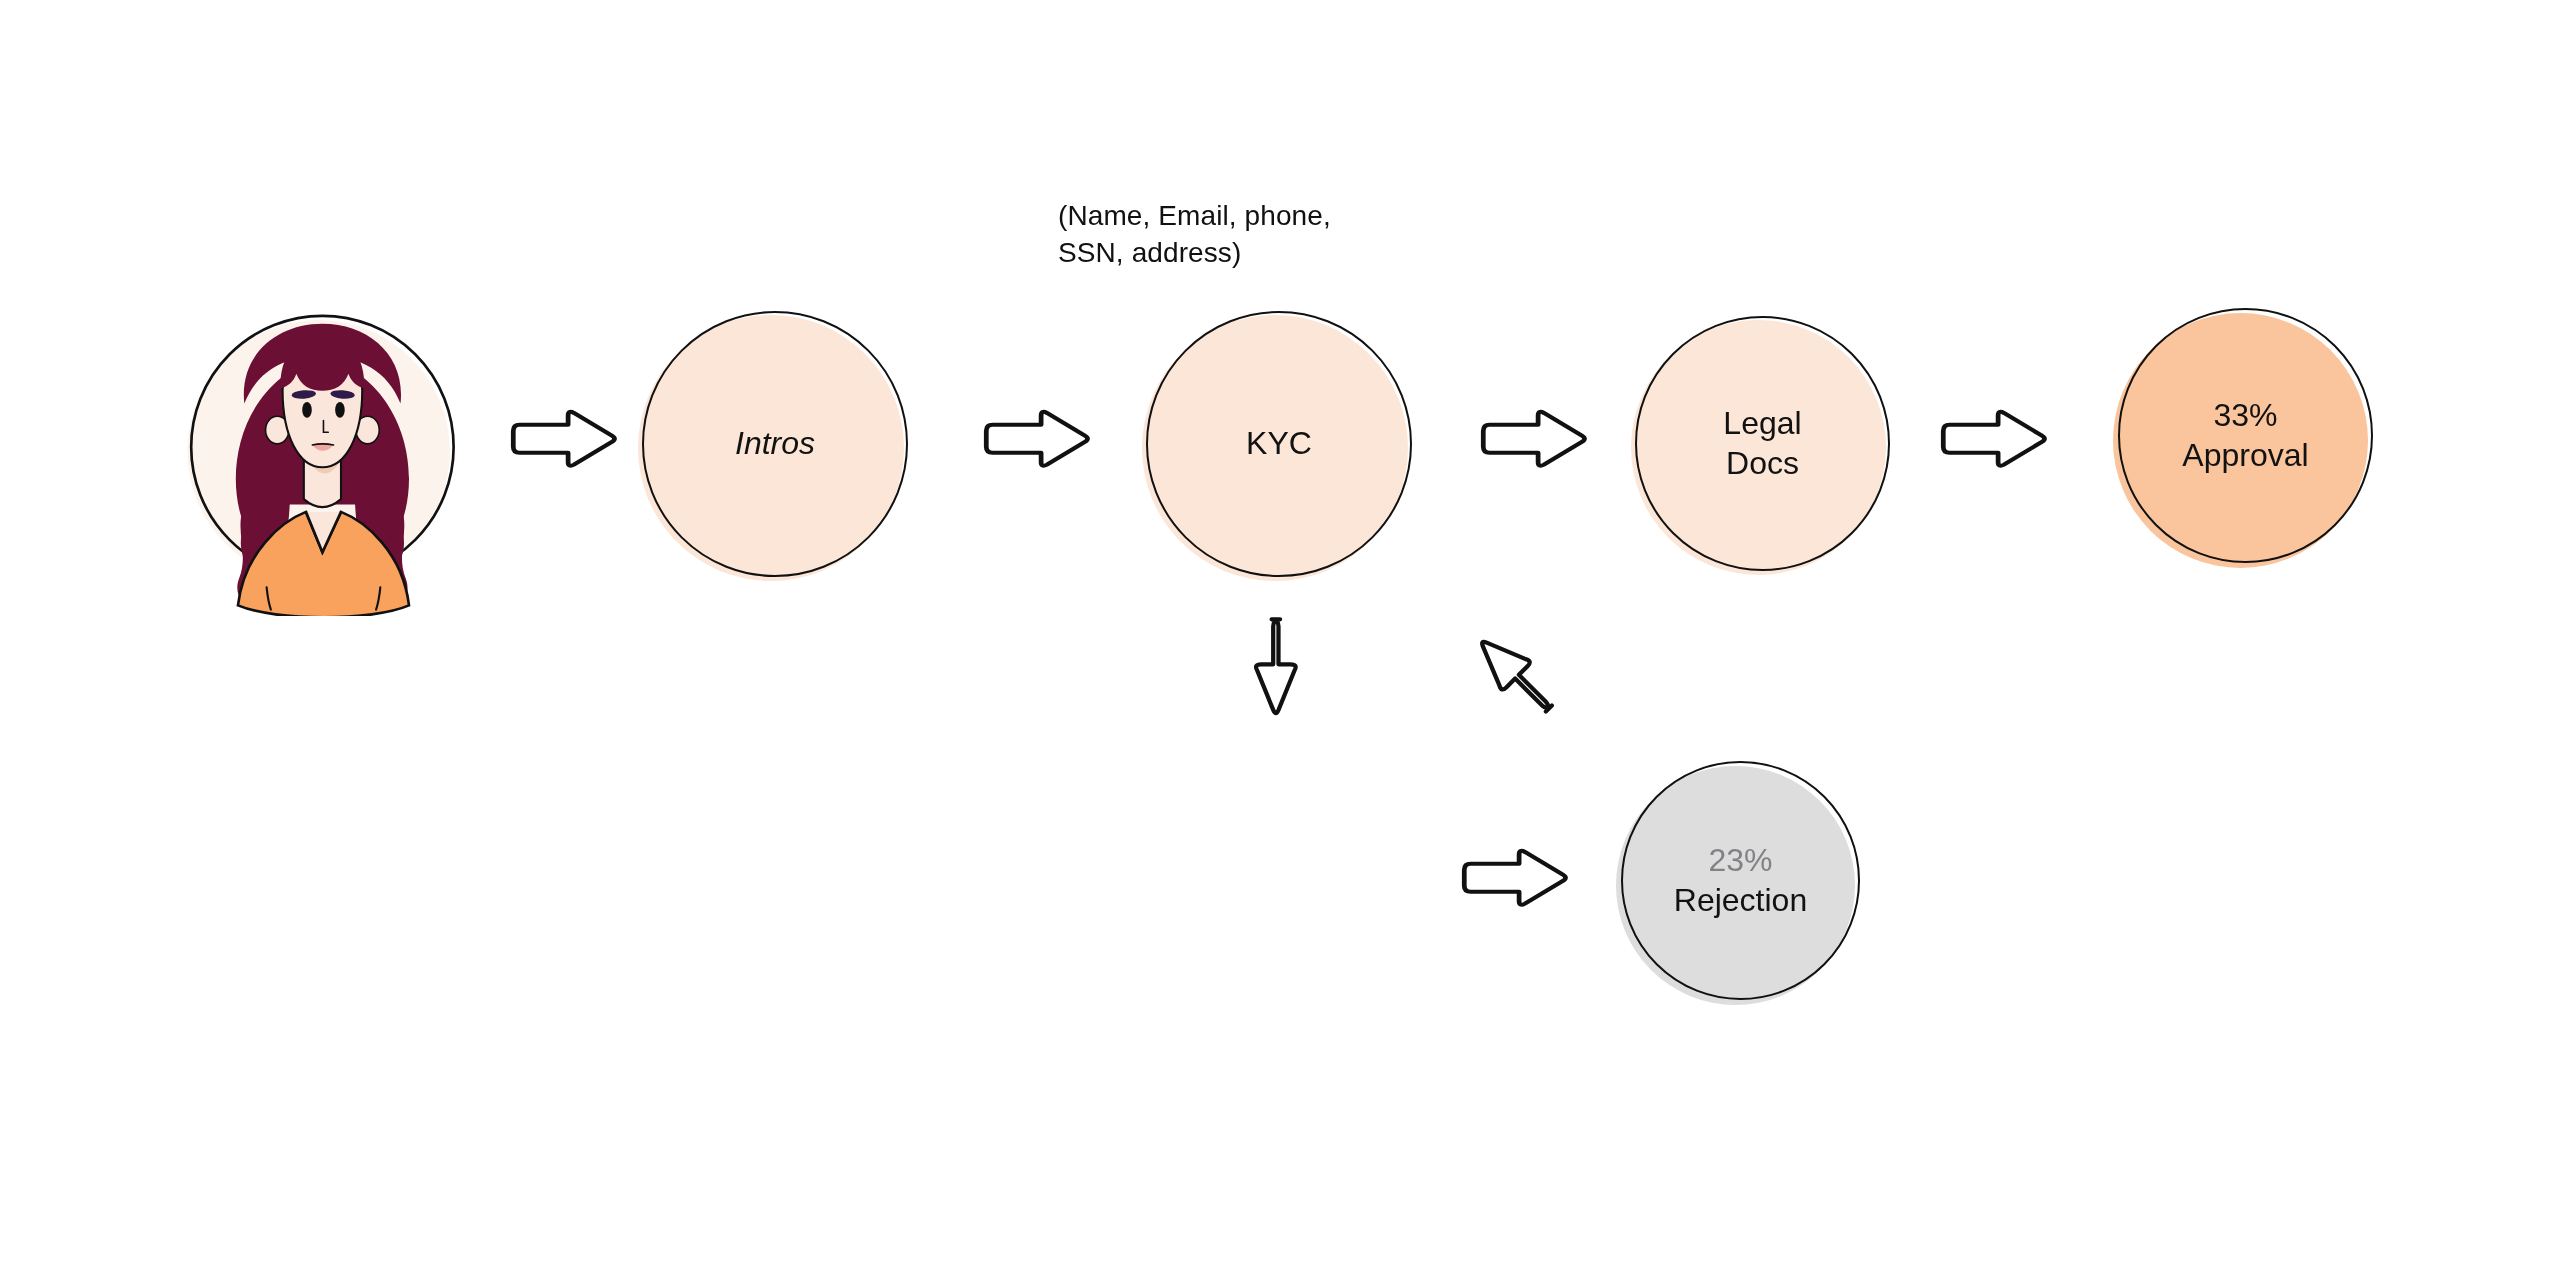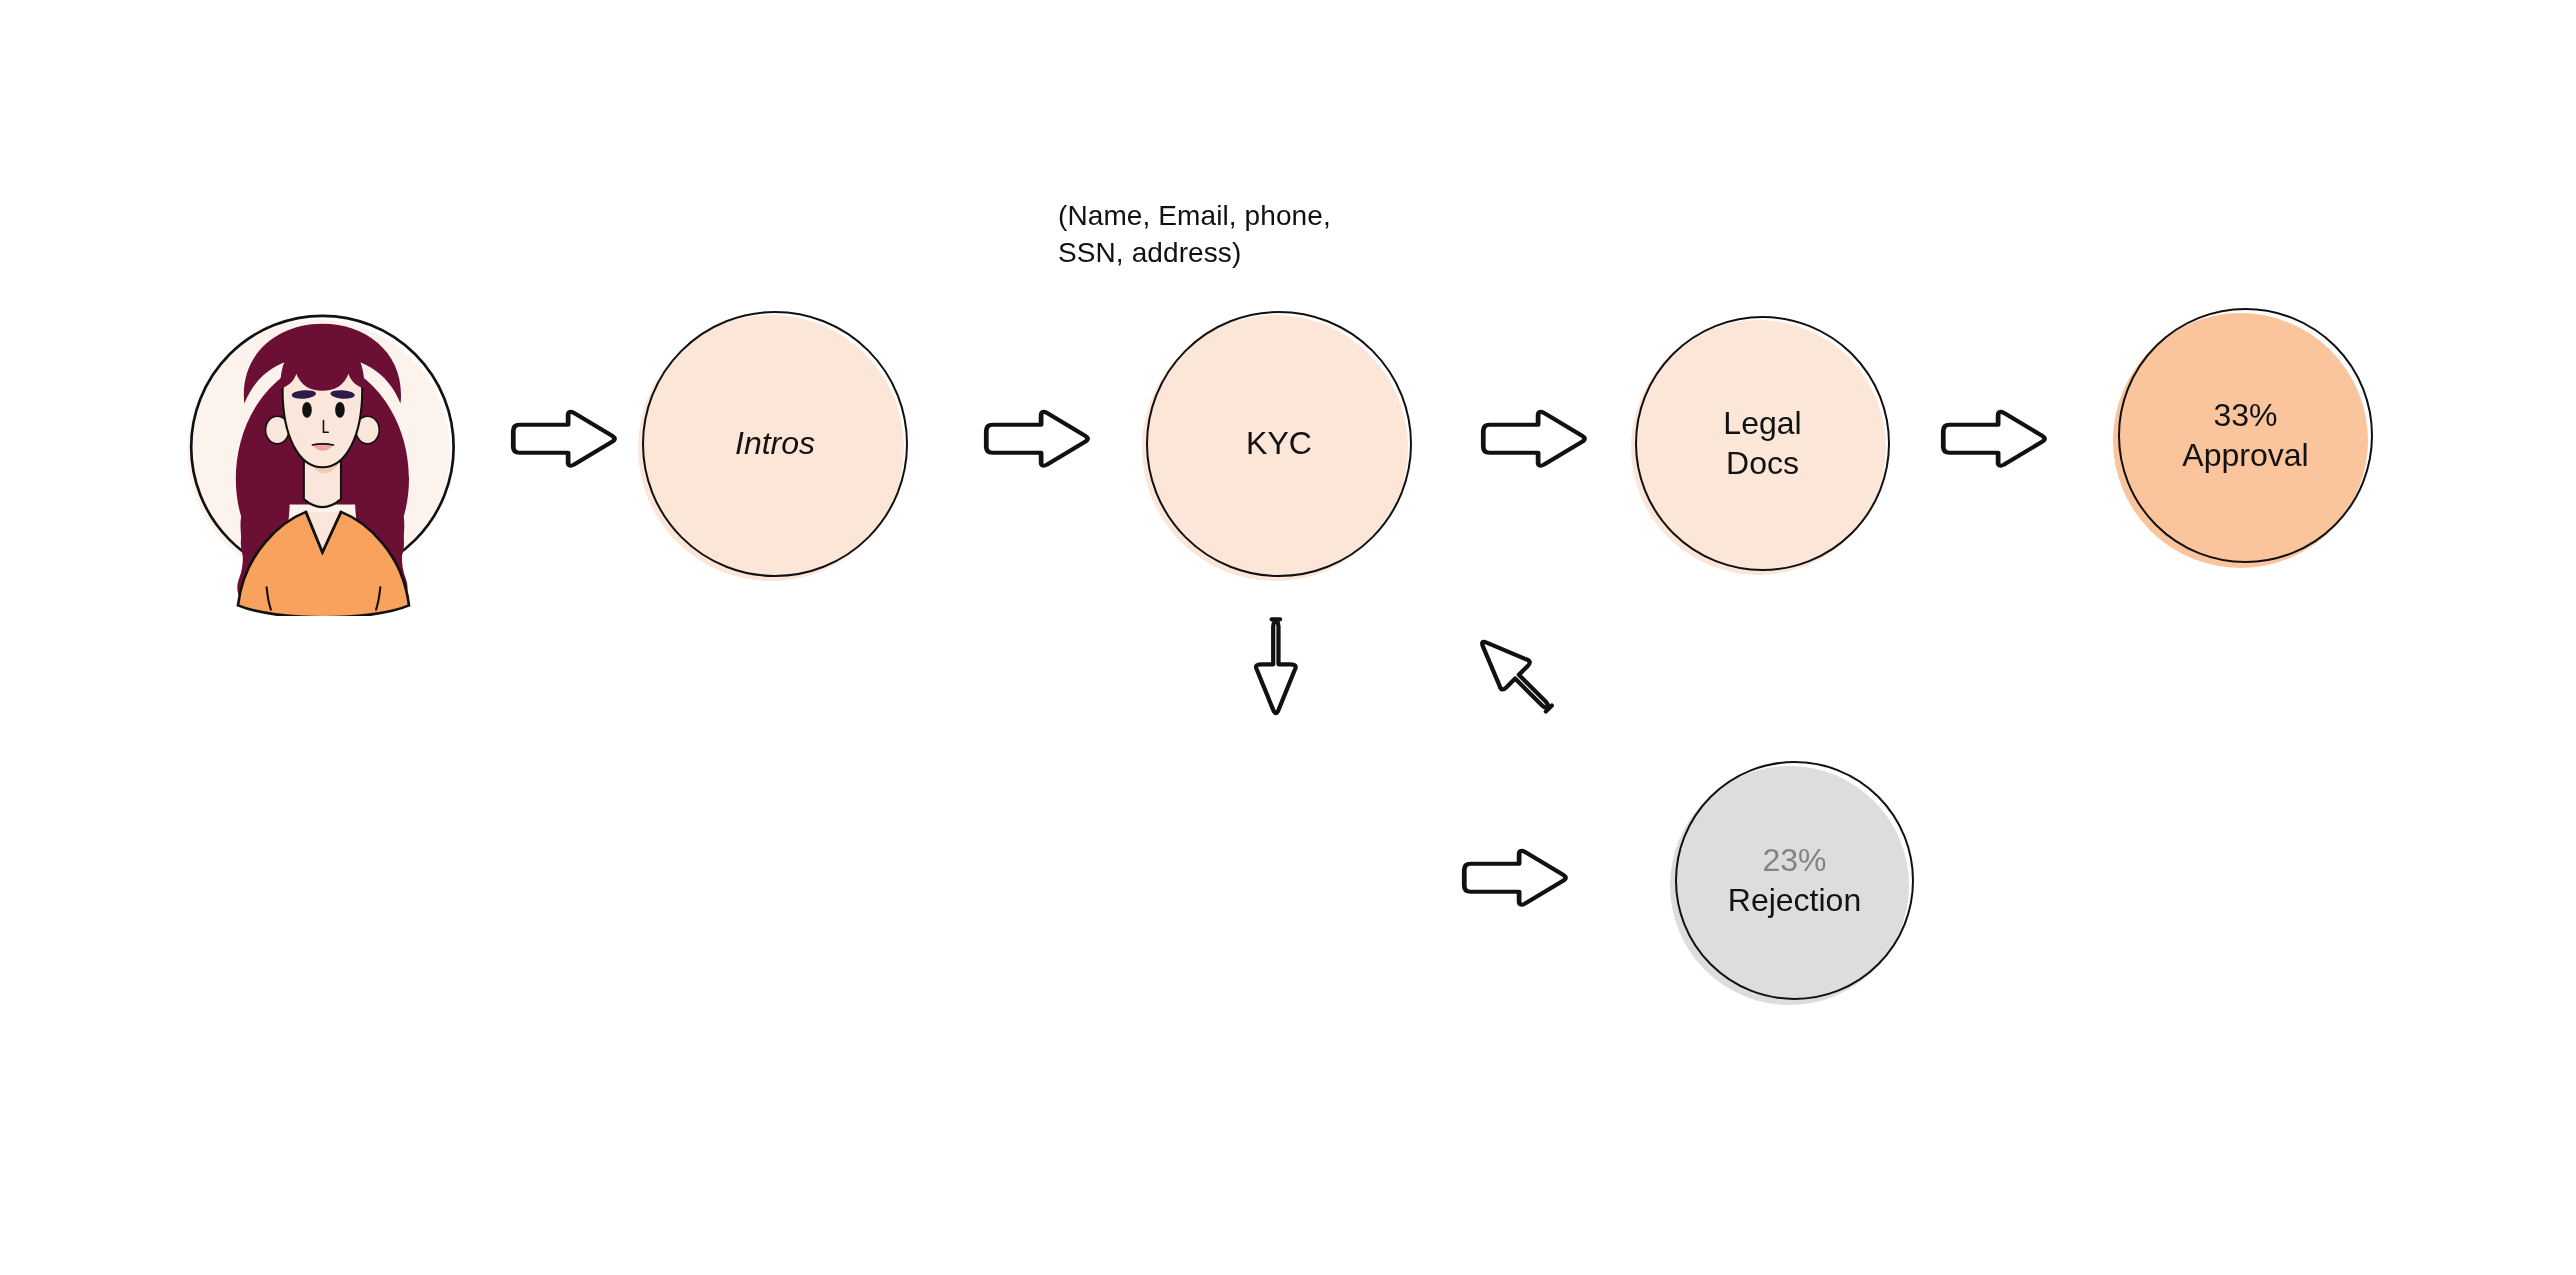--- a/index.html
+++ b/index.html
@@ -223,21 +223,21 @@
     </svg>
   </div>
 
 
   <div class="arrow" style="left:1464px; top:851px; width:106px; height:58px;">
     <svg width="106" height="58" viewBox="0 0 200 110">
       <path d="M12 35 h92 v-20 q0 -13 11 -6 l72 50 q10 7 0 14 l-72 50 q-11 7 -11 -6 v-20 h-92 q-12 0 -12 -14 v-34 q0 -14 12 -14 Z" fill="#ffffff" stroke="#111111" stroke-width="9" stroke-linejoin="round" transform="translate(0,-6) scale(1,0.86)"></path>
     </svg>
   </div>
 
-  <div class="node" style="left:1675px; top:761px; width:239px; height:239px; font-size:32px;">
+  <div class="node" style="left:1621px; top:761px; width:239px; height:239px; font-size:32px;">
     <span class="disc" style="left:-5.3px; top:5.3px; width:239px; height:239px; background:#DDDDDD;"></span>
     <span class="ring" style="left:0; top:0; width:239px; height:239px; border:2.7px solid #111111;"></span>
     <span class="labels">
       <span class="line lbl-grey">23%</span>
       <span class="line lbl-dark">Rejection</span>
     </span>
   </div>
 
 
 </div>

